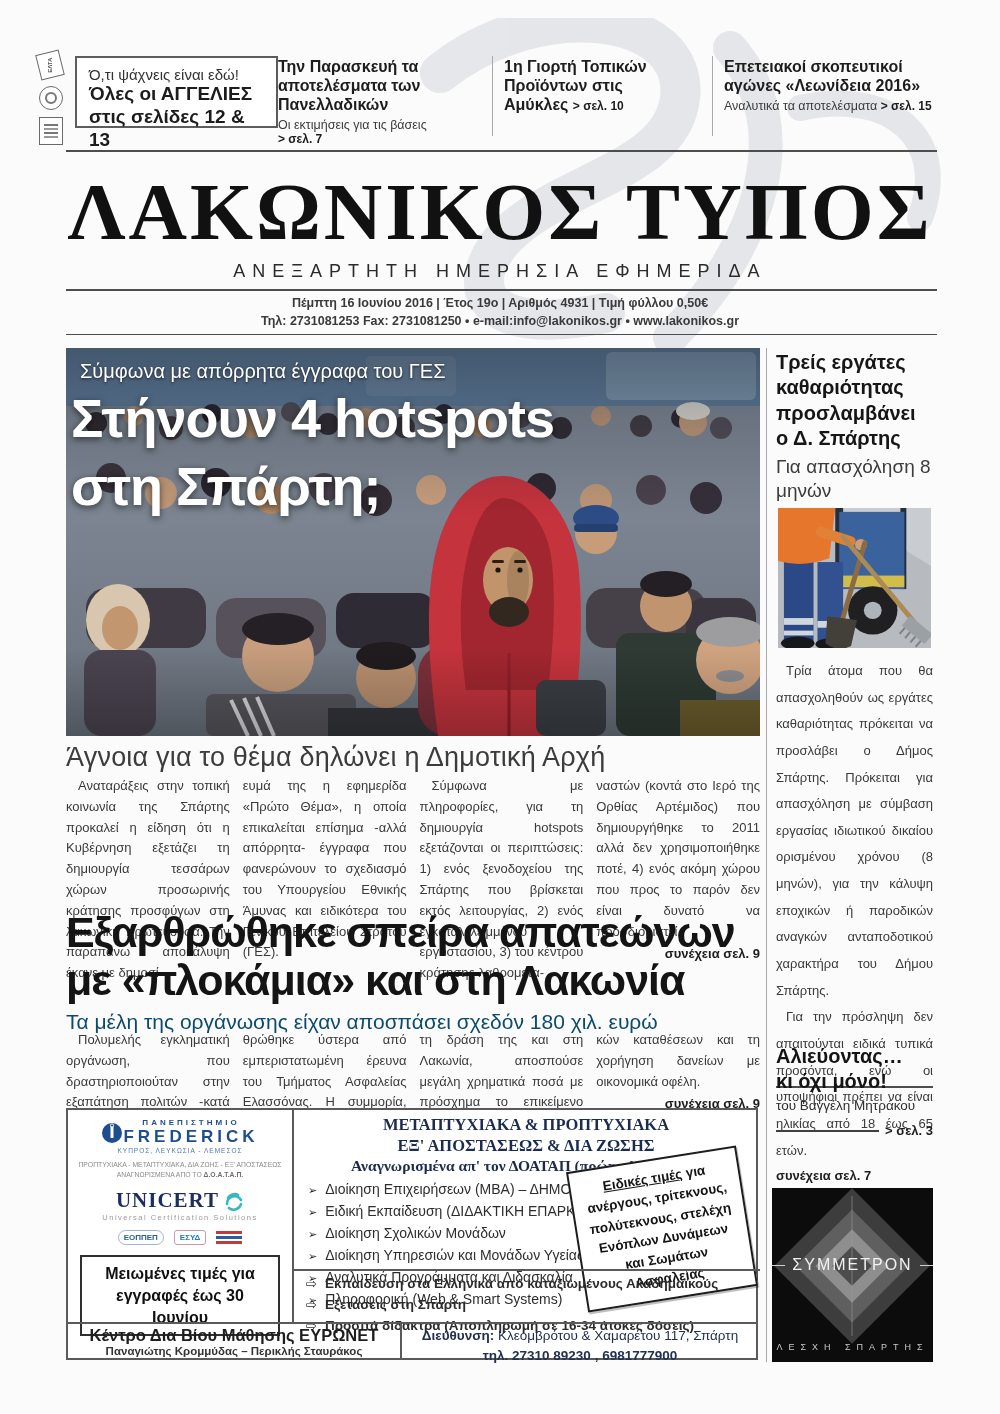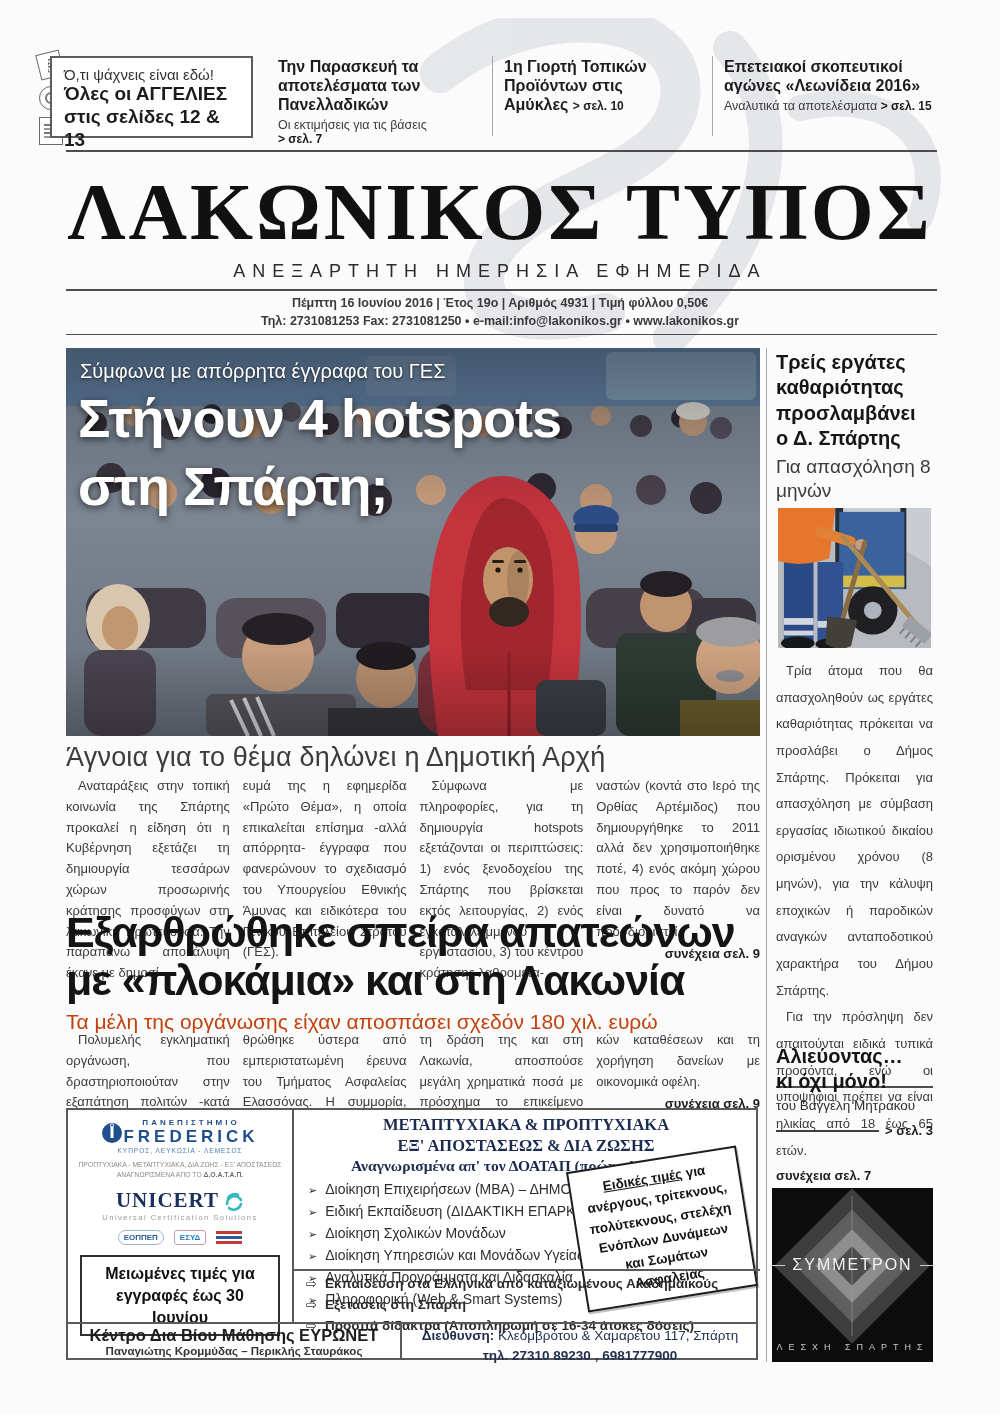--- a/index.html
+++ b/index.html
@@ -22,21 +22,21 @@
   .dateline{font-size:12.5px;font-weight:bold;color:#3a3a3a;text-align:center}
   
   .kicker{font-size:20px;color:#fff;text-shadow:0 1px 3px rgba(0,0,0,.7)}
   .h1line{font-size:54px;line-height:68px;font-weight:bold;color:#fff;letter-spacing:-1px;text-shadow:0 2px 7px rgba(0,0,0,.6);white-space:nowrap}
   .subhead1{font-size:27px;color:#3c3c3c;letter-spacing:.2px}
   .cols{display:flex;gap:13px}
   .bcol{flex:1;font-size:13px;line-height:1.6;text-align:justify;color:#3a3a3a}
   .indent{text-indent:12px}
   .cont{font-weight:bold;text-align:right;color:#1d1d1d;margin-top:2px}
   .h2line{font-size:43px;line-height:48px;font-weight:bold;letter-spacing:-1px;color:#141414;white-space:nowrap}
-  .subhead2{font-size:21px;color:#c2410c;margin-top:6px}
+  .subhead2{font-size:21px;color:#0c4a6e;margin-top:6px}
   
   .sb-head{font-size:20px;line-height:1.27;font-weight:bold;color:#161616}
   .sb-sub{font-size:19px;line-height:1.27;color:#3c3c3c}
   .sb-body{font-size:13px;line-height:2.05;text-align:justify;color:#3a3a3a;text-indent:10px}
   .sb-cont{font-weight:bold;font-size:13px;text-align:left;color:#1d1d1d}
   .ct-title{font-size:20px;font-weight:bold;line-height:1.25;color:#141414}
   .ct-author{font-size:13.5px;color:#2e2e2e;margin-top:4px}
   .refline{display:flex;align-items:center;gap:6px}
   .refline .ln{flex:1;height:2px;background:#3f3f3f}
   
@@ -88,21 +88,21 @@
 <div class="abs stampbox" style="left:39px;top:86px;width:24px;height:24px;border-radius:50%">
     <span style="width:12px;height:12px;border:2px solid #777;border-radius:50%;display:block"></span>
   </div>
 <div class="abs stampbox" style="left:39px;top:117px;width:24px;height:28px;flex-direction:column;gap:2px">
   <span style="width:14px;height:2px;background:#777"></span>
     <span style="width:14px;height:2px;background:#999"></span>
     <span style="width:14px;height:2px;background:#777"></span>
     <span style="width:14px;height:2px;background:#999"></span>
 </div>
 
-<div class="abs classifieds" style="left:50px;top:56px;width:203px;height:82px;z-index:1">
+<div class="abs classifieds" style="left:75px;top:56px;width:203px;height:72px;z-index:1">
   <div class="l1">Ό,τι ψάχνεις είναι εδώ!</div>
   <div class="l2">Όλες οι ΑΓΓΕΛΙΕΣ</div>
   <div class="l3">στις σελίδες 12 &amp; 13</div>
 </div>
 
 <div class="abs" style="left:278px;top:58px;width:196px;z-index:1">
   <div class="teaser-title">Την Παρασκευή τα αποτελέσματα των Πανελλαδικών</div>
   <div class="teaser-sub"><span>Οι εκτιμήσεις για τις βάσεις</span> <span class="pref">&gt; σελ. 7</span></div>
 </div>
 <div class="vdiv" style="left:492px;top:56px;height:80px"></div>
@@ -223,21 +223,21 @@
       <rect x="550" y="285" width="100" height="103" rx="14" fill="#2e3a33"></rect>
     <circle cx="664" cy="312" r="34" fill="#cfa380"></circle>
       <ellipse cx="664" cy="284" rx="34" ry="15" fill="#9d9da0"></ellipse>
       <ellipse cx="664" cy="328" rx="14" ry="6" fill="#8c8c90"></ellipse>
       <rect x="614" y="352" width="80" height="36" fill="#6b5d2c"></rect>
     <rect x="470" y="332" width="70" height="56" rx="10" fill="#3a3f45"></rect>
     <rect width="694" height="170" fill="url(#topshade)"></rect>
     <rect y="300" width="694" height="88" fill="url(#vign)"></rect>
   </svg>
   <div class="abs kicker" style="left:14px;top:12px">Σύμφωνα με απόρρητα έγγραφα του ΓΕΣ</div>
-  <div class="abs" style="left:12px;top:36px">
+  <div class="abs" style="left:5px;top:36px">
     <div class="h1line">Στήνουν 4 hotspots</div>
     <div class="h1line">στη Σπάρτη;</div>
   </div>
 </div>
 
 <div class="vdiv" style="left:766px;top:348px;height:1014px;z-index:1"></div>
 
 <div class="abs" style="left:776px;top:350px;width:157px;z-index:1">
   <div class="sb-head">Τρείς εργάτες καθαριότητας προσλαμβάνει ο Δ. Σπάρτης</div>
   <div class="sb-sub" style="margin-top:3px">Για απασχόληση 8 μηνών</div>

